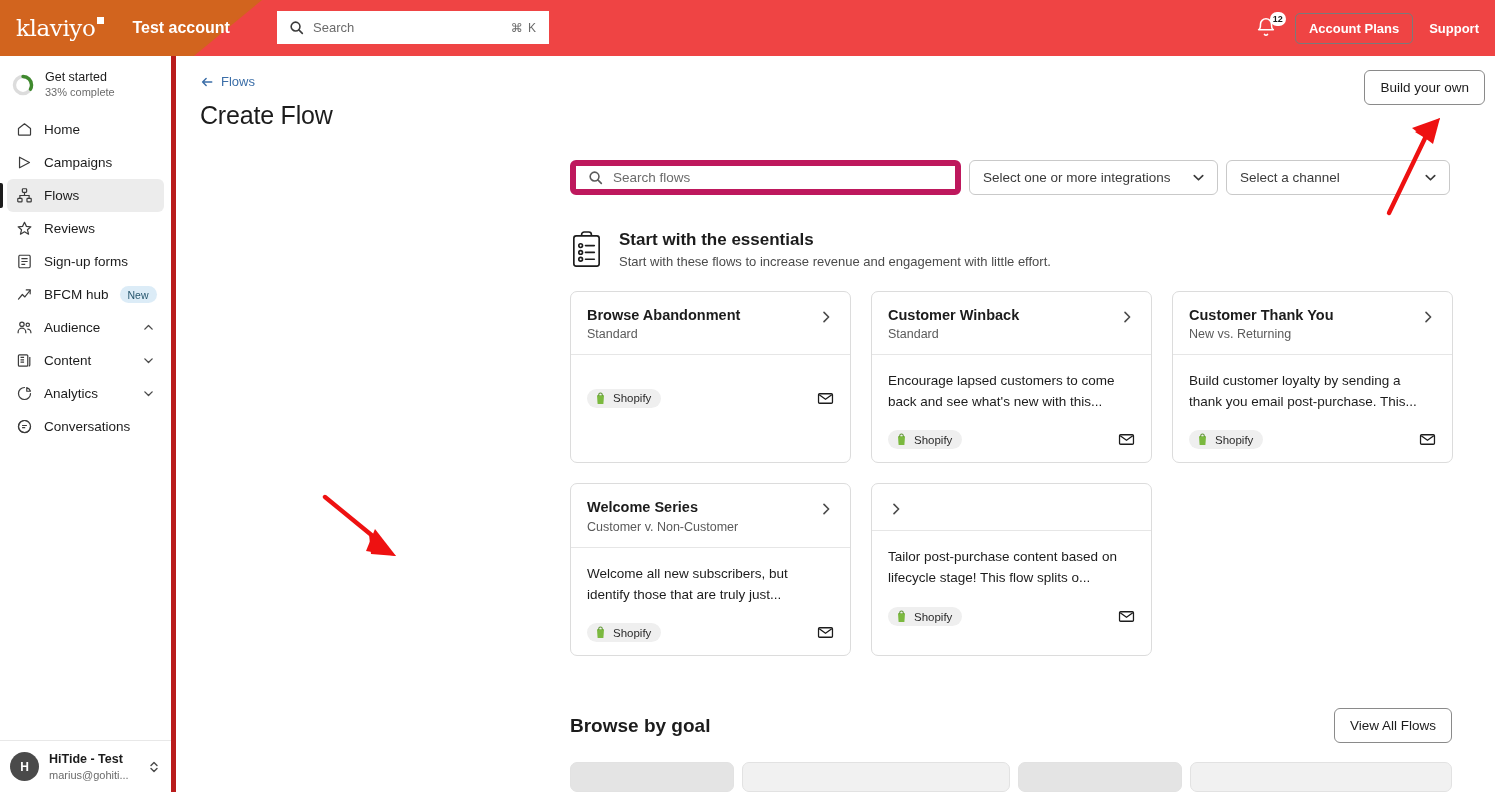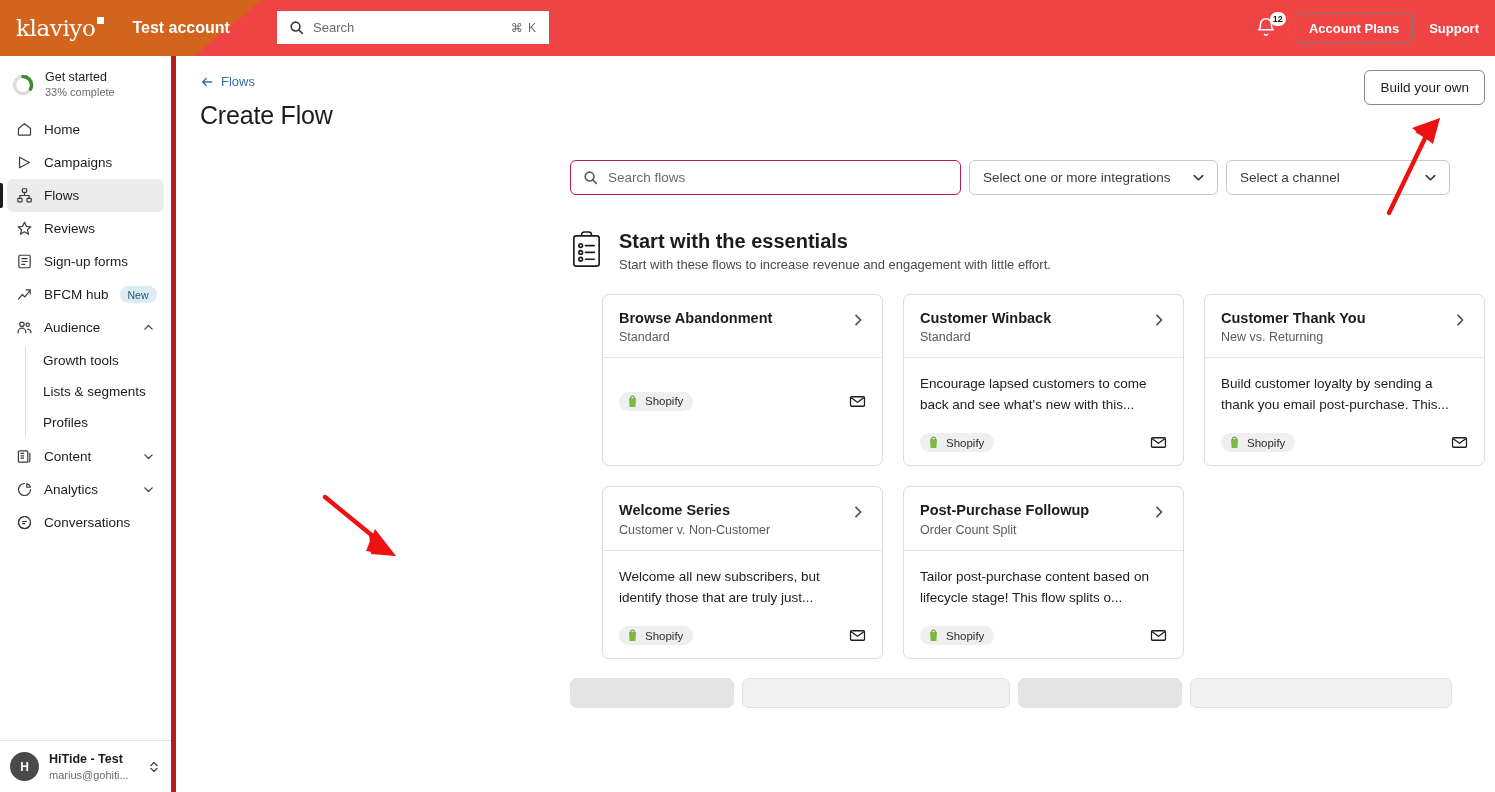--- a/index.html
+++ b/index.html
@@ -124,41 +124,41 @@
     position: absolute; right: 10px; top: 14px; background: #ffffff; border: 1px solid #8a8a8a;
     border-radius: 6px; font-size: 13.5px; color: #1c1c1c; padding: 9px 15px; cursor: pointer;
     font-family: inherit;
   }
 
   .content { flex: 1; overflow: hidden; padding-top: 30px; }
   .content-inner { width: 882px; margin-left: 394px; }
 
   .filters { display: flex; gap: 8px; align-items: center; }
   .field-search {
-    width: 391px; height: 35px; border: 1px solid #be185d; border-radius: 6px; background: #ffffff;
+    width: 391px; height: 35px; border: 6px solid #be185d; border-radius: 6px; background: #ffffff;
     display: flex; align-items: center; gap: 10px; padding: 0 12px; cursor: text;
   }
   .field-search .q-icon2 { width: 15px; height: 15px; color: #5a5a5a; flex: 0 0 15px; }
   .field-search .ph { font-size: 13.5px; color: #6b6b6b; }
   .select-box {
     height: 35px; border: 1px solid #c9c9c9; border-radius: 6px; background: #ffffff;
     display: flex; align-items: center; gap: 10px; padding: 0 11px 0 13px; cursor: pointer;
   }
   .select-box .lbl { font-size: 13.5px; color: #3b3b3b; white-space: nowrap; }
   .select-integrations { width: 249px; }
   .select-channel { width: 224px; justify-content: space-between; }
   .select-integrations { justify-content: space-between; }
   .sel-chev { width: 15px; height: 15px; color: #3b3b3b; flex: 0 0 15px; }
 
   .section-head { display: flex; align-items: flex-start; gap: 16px; margin-top: 35px; }
   .clip-icon { width: 33px; height: 37px; flex: 0 0 33px; color: #1c1c1c; margin-top: 1px; }
-  .sh-title { font-size: 20px; font-weight: bold; color: #1c1c1c; }
+  .sh-title { font-size: 17px; font-weight: bold; color: #1c1c1c; }
   .sh-sub { font-size: 13px; color: #4b4b4b; margin-top: 4px; text-align: right; }
 
-  .card-grid { display: grid; grid-template-columns: repeat(3, 281px); gap: 20px; margin-top: 22px; margin-left: 32px; }
+  .card-grid { display: grid; grid-template-columns: repeat(3, 281px); gap: 20px; margin-top: 22px; }
   .card {
     border: 1px solid #dcdcdc; border-radius: 7px; background: #ffffff; overflow: hidden;
     display: flex; flex-direction: column; cursor: pointer;
   }
   .card-top { padding: 14px 16px 13px 16px; display: flex; align-items: flex-start; border-bottom: 1px solid #e6e6e6; }
   .card-titles { flex: 1; min-width: 0; }
   .card-title { font-size: 14.5px; font-weight: bold; color: #1c1c1c; line-height: 1.25; }
   .card-sub { font-size: 12.5px; color: #5a5a5a; margin-top: 3px; }
   .card-chev { width: 16px; height: 16px; color: #4b4b4b; flex: 0 0 16px; margin-top: 3px; }
   .card-body { padding: 16px 16px 13px 16px; display: flex; flex-direction: column; flex: 1; }
@@ -313,31 +313,20 @@
               <circle cx="16.6" cy="8.2" r="2.4"></circle>
                 <path d="M16 14.2a4.6 4.6 0 0 1 5 4.4V20"></path>
             </svg>
           </span>
           <span class="nav-label">Audience</span>
           <svg class="chev" viewBox="0 0 16 16" fill="none" stroke="currentColor" stroke-width="1.7">
             <path d="M3.5 10 8 5.6 12.5 10" stroke-linecap="round" stroke-linejoin="round"></path>
           </svg>
         </div>
 
-        <div class="subnav">
-          <div class="subnav-item">
-            <span>Growth tools</span>
-          </div>
-          <div class="subnav-item">
-            <span>Lists &amp; segments</span>
-          </div>
-          <div class="subnav-item">
-            <span>Profiles</span>
-          </div>
-        </div>
 
         <div class="nav-item">
           <span class="ico">
             <svg viewBox="0 0 24 24" fill="none" stroke="currentColor" stroke-width="1.7" width="17" height="17">
               <rect x="3.4" y="4" width="13.2" height="16" rx="1.4"></rect>
               <path d="M6.4 7.6h5M6.4 11h5M6.4 14.4h5M19.5 7v11.5a1.5 1.5 0 0 1-1.5 1.5"></path>
             </svg>
           </span>
           <span class="nav-label">Content</span>
           <svg class="chev" viewBox="0 0 16 16" fill="none" stroke="currentColor" stroke-width="1.7">
@@ -548,24 +537,20 @@
                   <svg class="mail-ico" viewBox="0 0 20 20" fill="none" stroke="currentColor" stroke-width="1.5">
                     <rect x="1.8" y="4.4" width="16.4" height="11.2" rx="1.3"></rect>
                     <path d="m2.6 5.6 7.4 5.4 7.4-5.4" stroke-linejoin="round"></path>
                   </svg>
                 </div>
               </div>
             </div>
 
             <div class="card">
               <div class="card-top">
-                <div class="card-titles">
-                  <div class="card-title">Post-Purchase Followup</div>
-                  <div class="card-sub">Order Count Split</div>
-                </div>
                 <svg class="card-chev" viewBox="0 0 16 16" fill="none" stroke="currentColor" stroke-width="1.6">
                   <path d="M6 3.4 10.6 8 6 12.6" stroke-linecap="round" stroke-linejoin="round"></path>
                 </svg>
               </div>
               <div class="card-body">
                 <div class="card-desc">Tailor post-purchase content based on lifecycle stage! This flow splits o...</div>
                 <div class="card-foot">
                   <span class="pill">
                     <svg class="shop-bag" viewBox="0 0 14 14">
                       <path d="M3.2 3.4h7.6l-.7 9.4H3.9z" fill="#7bb93f"></path>
@@ -576,20 +561,24 @@
                   <svg class="mail-ico" viewBox="0 0 20 20" fill="none" stroke="currentColor" stroke-width="1.5">
                     <rect x="1.8" y="4.4" width="16.4" height="11.2" rx="1.3"></rect>
                     <path d="m2.6 5.6 7.4 5.4 7.4-5.4" stroke-linejoin="round"></path>
                   </svg>
                 </div>
               </div>
             </div>
 
           </div>
 
+          <div class="browse-row">
+            <div class="browse-title">Browse by goal</div>
+            <button class="btn-viewall">View All Flows</button>
+          </div>
 
           <div class="goal-strip">
             <div class="goal-card g1"></div>
             <div class="goal-card g2"></div>
             <div class="goal-card g3"></div>
             <div class="goal-card g4"></div>
           </div>
 
         </div>
       </div>

